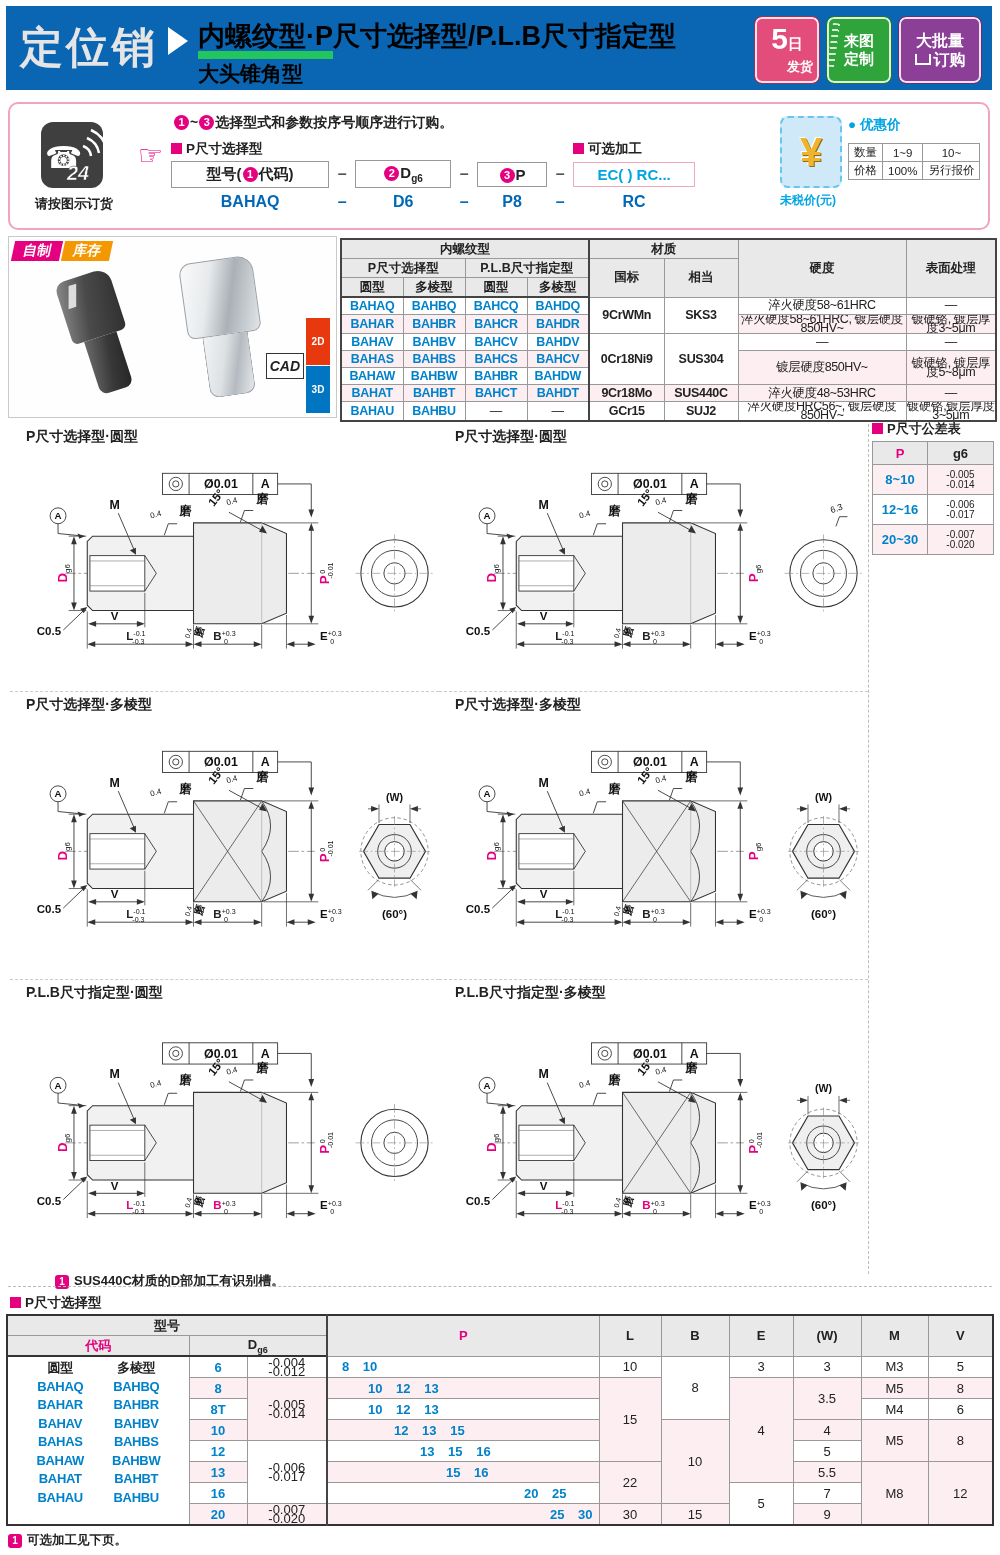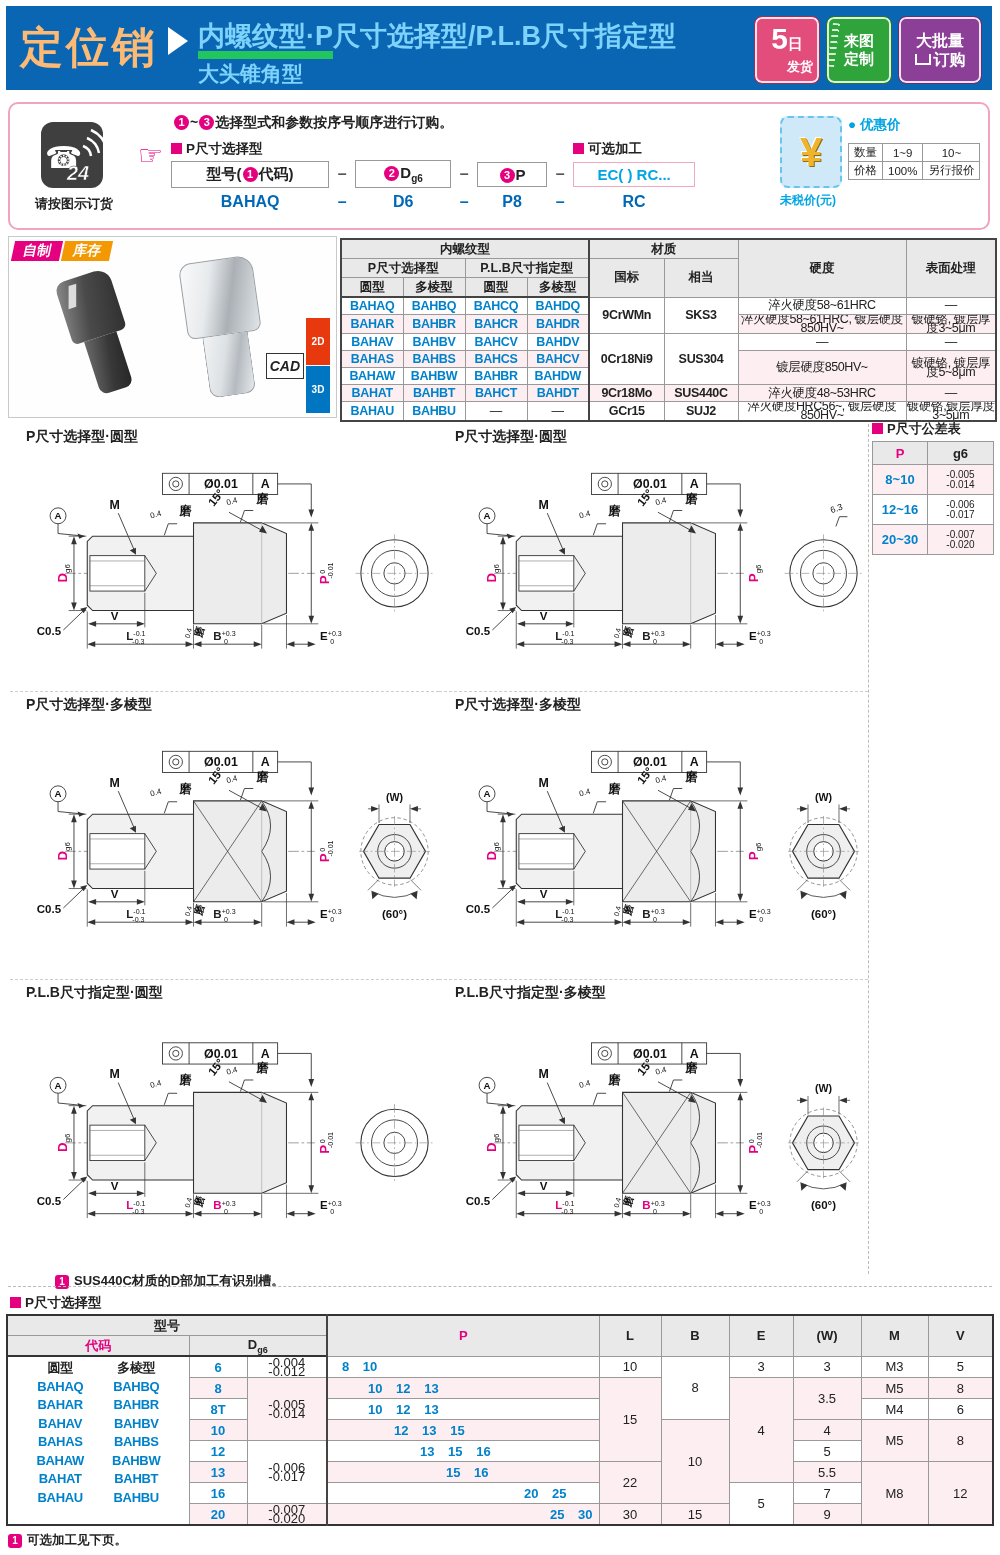--- a/index.html
+++ b/index.html
@@ -1,23 +1,23 @@
 <!DOCTYPE html>
 <html><head>
 <meta charset="utf-8">
 <style>
   html,body{margin:0;padding:0;background:#fff;}
   #page{position:relative;width:1000px;height:1555px;background:#fff;overflow:hidden;
         font-family:"Liberation Sans","DejaVu Sans",sans-serif;color:#222;}
   .abs{position:absolute;}
   
   .banner{left:6px;top:6px;width:986px;height:84px;background:#0a66b2;display:flex;align-items:center;}
-  .banner-product{color:#fdba74;font-size:43px;font-weight:bold;letter-spacing:3px;margin-left:14px;}
+  .banner-product{color:#e5e5e5;font-size:43px;font-weight:bold;letter-spacing:3px;margin-left:14px;}
   .banner-arrow{width:0;height:0;border-left:20px solid #fff;border-top:14px solid transparent;border-bottom:14px solid transparent;margin:0 10px 14px 10px;}
-  .banner-text{color:#7dd3fc;margin-top:12px;}
+  .banner-text{color:#000000;margin-top:12px;}
   .banner-title{font-size:27px;font-weight:bold;line-height:30px;}
   .banner-sub{font-size:21px;font-weight:bold;border-top:8px solid #22c55e;display:inline-block;padding:1px 30px 0 0;}
   .badges{position:absolute;right:10px;top:10px;display:flex;gap:6px;}
   .badge{height:62px;border-radius:8px;color:#fff;font-weight:bold;box-shadow:inset 0 0 0 2px rgba(255,255,255,.85);
          display:flex;flex-direction:column;justify-content:center;align-items:center;padding:2px 6px;}
   .badge-express{background:#e24d7c;border:1px solid #a72b52;width:52px;}
   .badge-express .big{font-size:30px;line-height:28px;}
   .badge-express .big span.unit{font-size:15px;}
   .badge-express .sub{font-size:13px;align-self:flex-end;}
   .badge-custom{background:#2ea43a;border:1px solid #1d7a28;width:52px;position:relative;}

